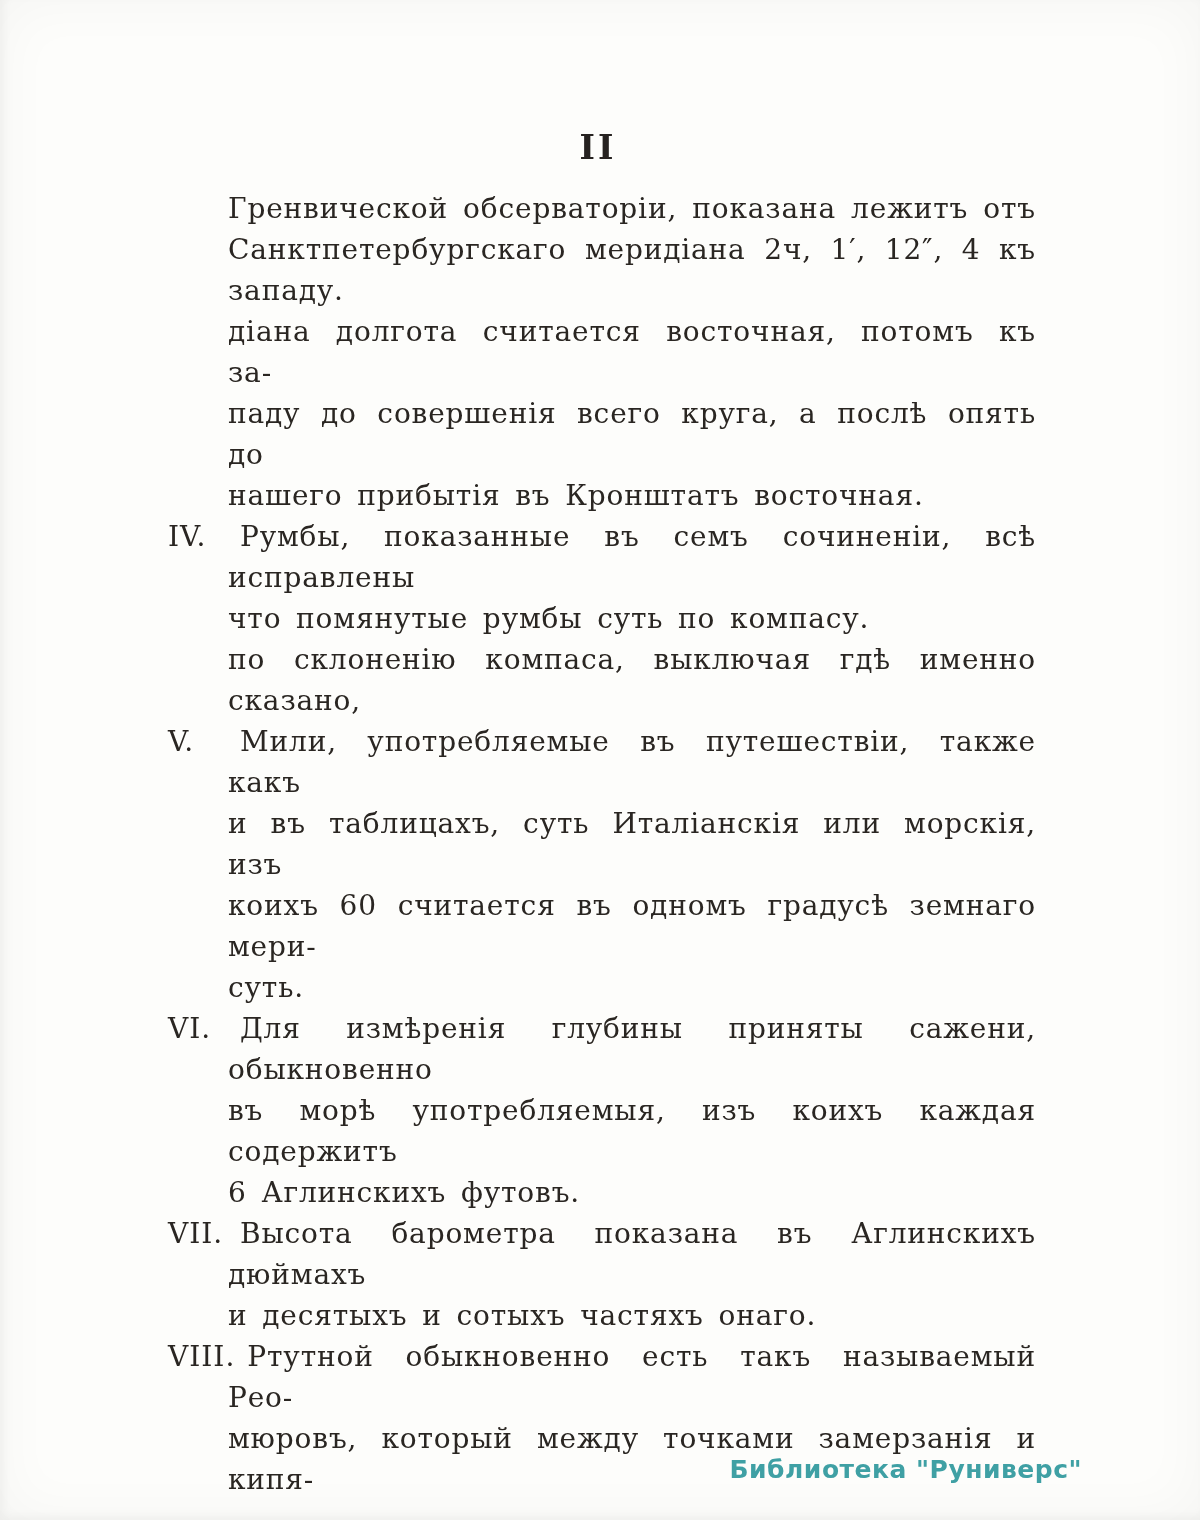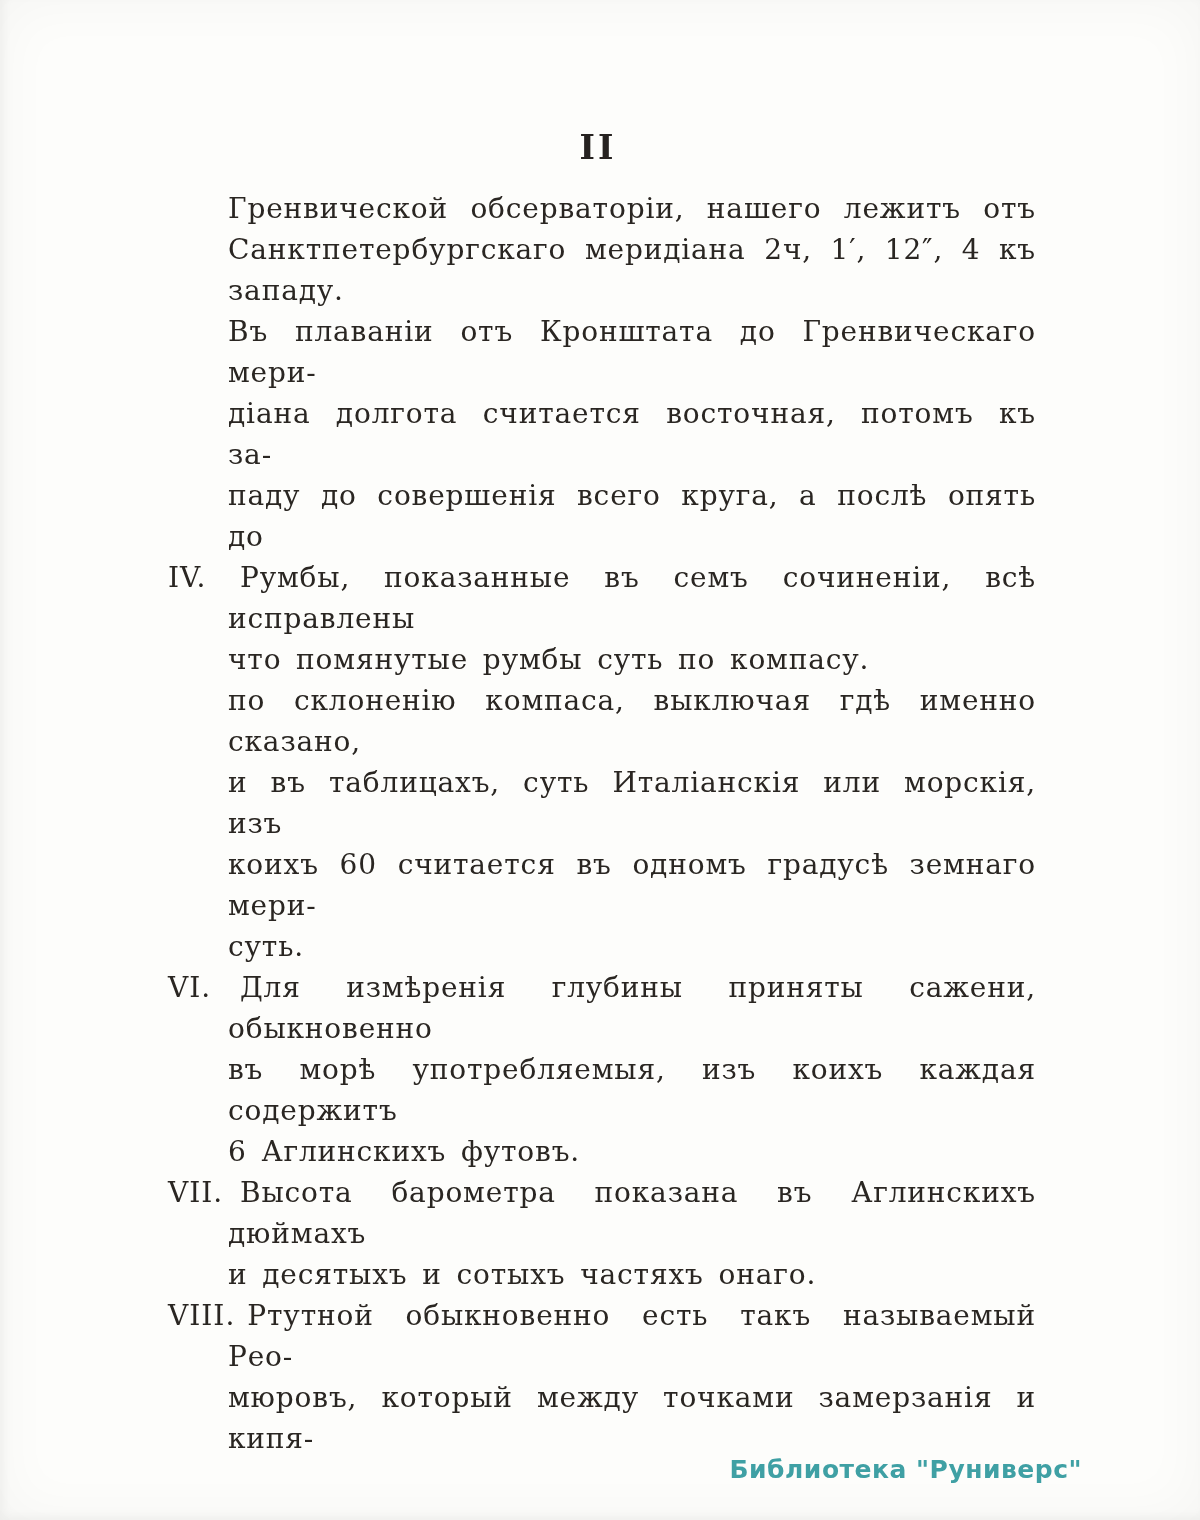--- a/index.html
+++ b/index.html
@@ -74,32 +74,33 @@
   }
 </style>
 </head>
 <body>
 
 <div class="page">
   <div class="page-number">II</div>
 
   <div class="content" id="content">
       <div class="item">
-        <div class="line"><span>Гренвической обсерваторіи, нашего лежитъ отъ</span></div>
+        <div class="line"><span>Гренвической обсерваторіи, показана лежитъ отъ</span></div>
         <div class="line"><span>Санктпетербургскаго меридіана 2ч, 1′, 12″, 4 къ западу.</span></div>
-        <div class="line"><span>Въ плаваніи отъ Кронштата до Гренвическаго мери-</span></div>
         <div class="line"><span>діана долгота считается восточная, потомъ къ за-</span></div>
         <div class="line"><span>паду до совершенія всего круга, а послѣ опять до</span></div>
+        <div class="line last"><span>нашего прибытія въ Кронштатъ восточная.</span></div>
       </div>
       <div class="item">
         <div class="line first"><span class="numeral">IV.</span><span>Румбы, показанные въ семъ сочиненіи, всѣ исправлены</span></div>
         <div class="line last"><span>что помянутые румбы суть по компасу.</span></div>
         <div class="line"><span>по склоненію компаса, выключая гдѣ именно сказано,</span></div>
       </div>
       <div class="item">
+        <div class="line first"><span class="numeral">V.</span><span>Мили, употребляемые въ путешествіи, также какъ</span></div>
         <div class="line"><span>и въ таблицахъ, суть Италіанскія или морскія, изъ</span></div>
         <div class="line"><span>коихъ 60 считается въ одномъ градусѣ земнаго мери-</span></div>
         <div class="line last"><span>суть.</span></div>
       </div>
       <div class="item">
         <div class="line first"><span class="numeral">VI.</span><span>Для измѣренія глубины приняты сажени, обыкновенно</span></div>
         <div class="line"><span>въ морѣ употребляемыя, изъ коихъ каждая содержитъ</span></div>
         <div class="line last"><span>6 Аглинскихъ футовъ.</span></div>
       </div>
       <div class="item">

